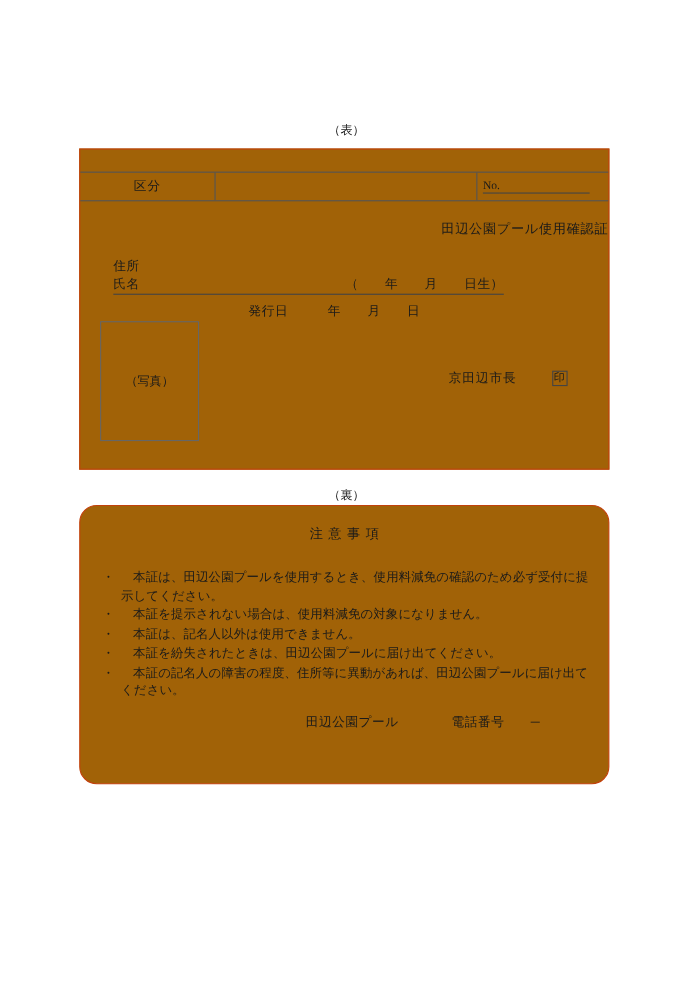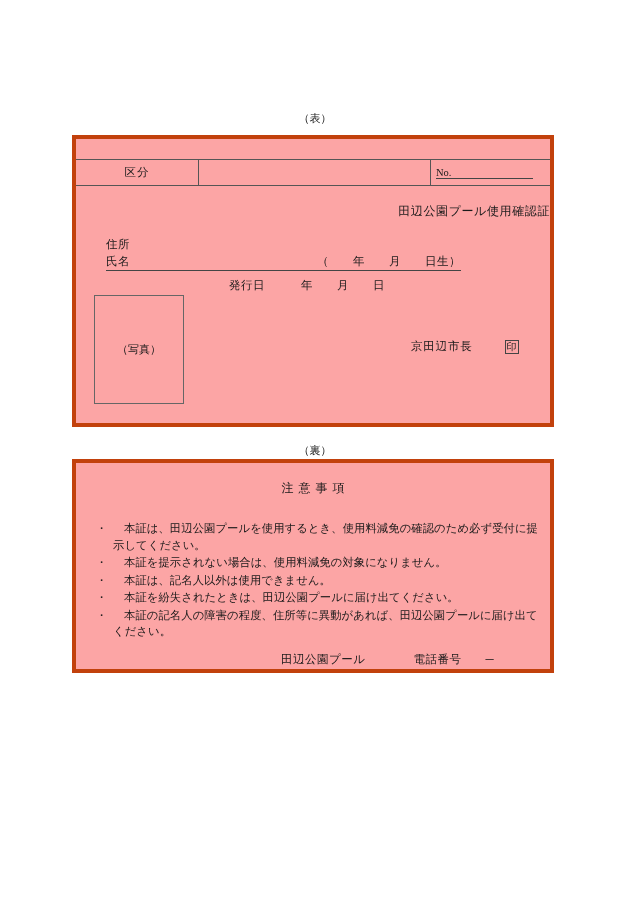--- a/index.html
+++ b/index.html
@@ -43,26 +43,26 @@
     font-size: 11px;
   }
   .caption-front { top: 111px; }
   .caption-back  { top: 443px; }
 
   
   .card-table {
     position: absolute;
     left: 72px;
     width: 482px;
-    border: 4px solid #c2410c;
-    box-sizing: border-box;
-    background: #fca5a5;
+    border: 1px solid #c2410c;
+    box-sizing: border-box;
+    background: #a16207;
   }
   .front-table { top: 135px; height: 292px; }
-  .back-table  { top: 459px; height: 214px; }
+  .back-table  { top: 459px; height: 254px; border-radius: 16px; }
 
   
   .strip-blank {
     position: absolute;
     left: 0;
     top: 0;
     width: 100%;
     height: 21px;
     border-bottom: 1px solid #555;
     box-sizing: border-box;

